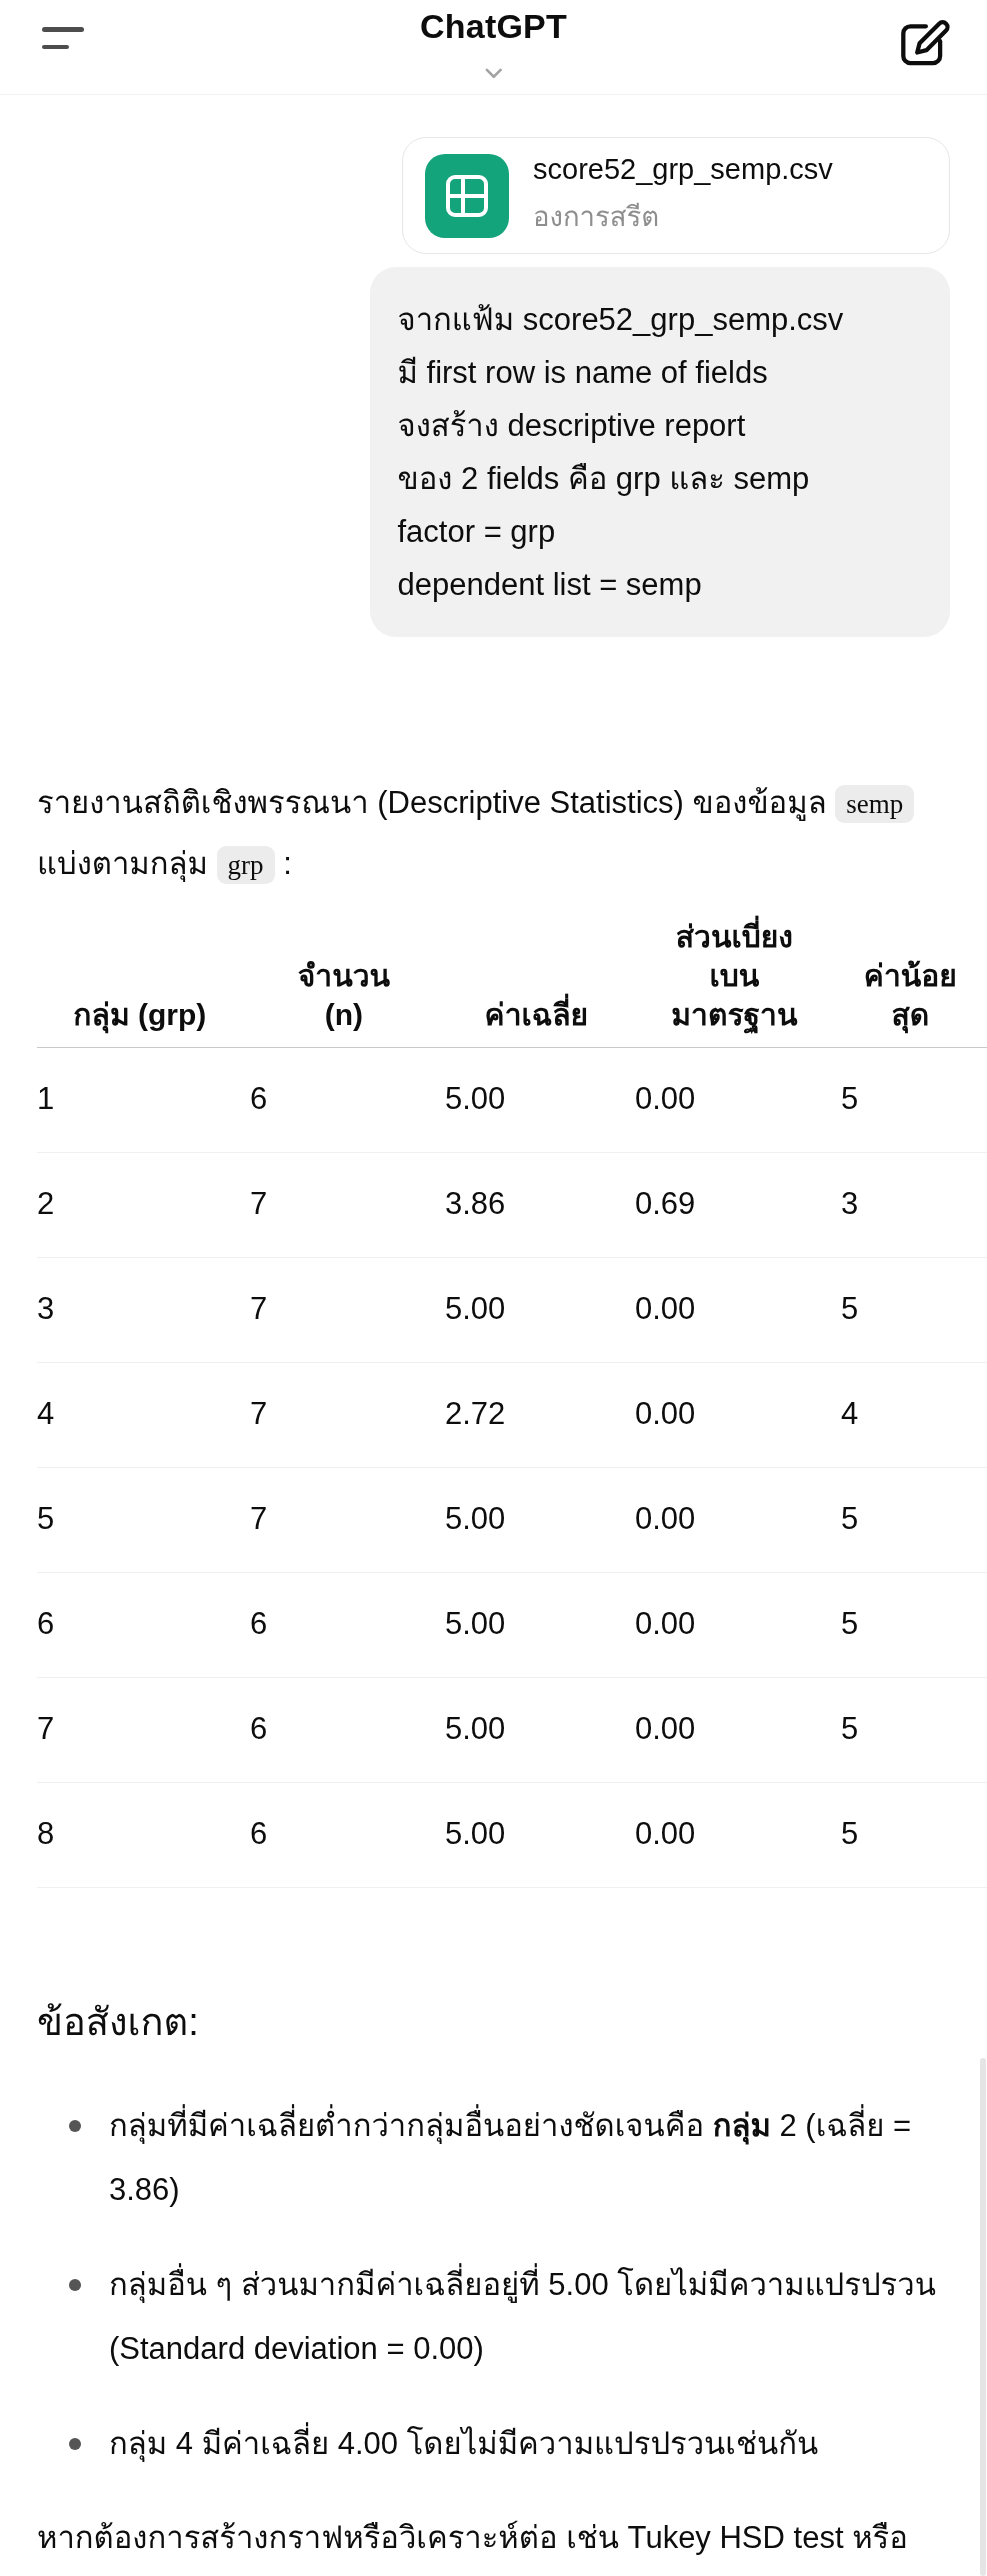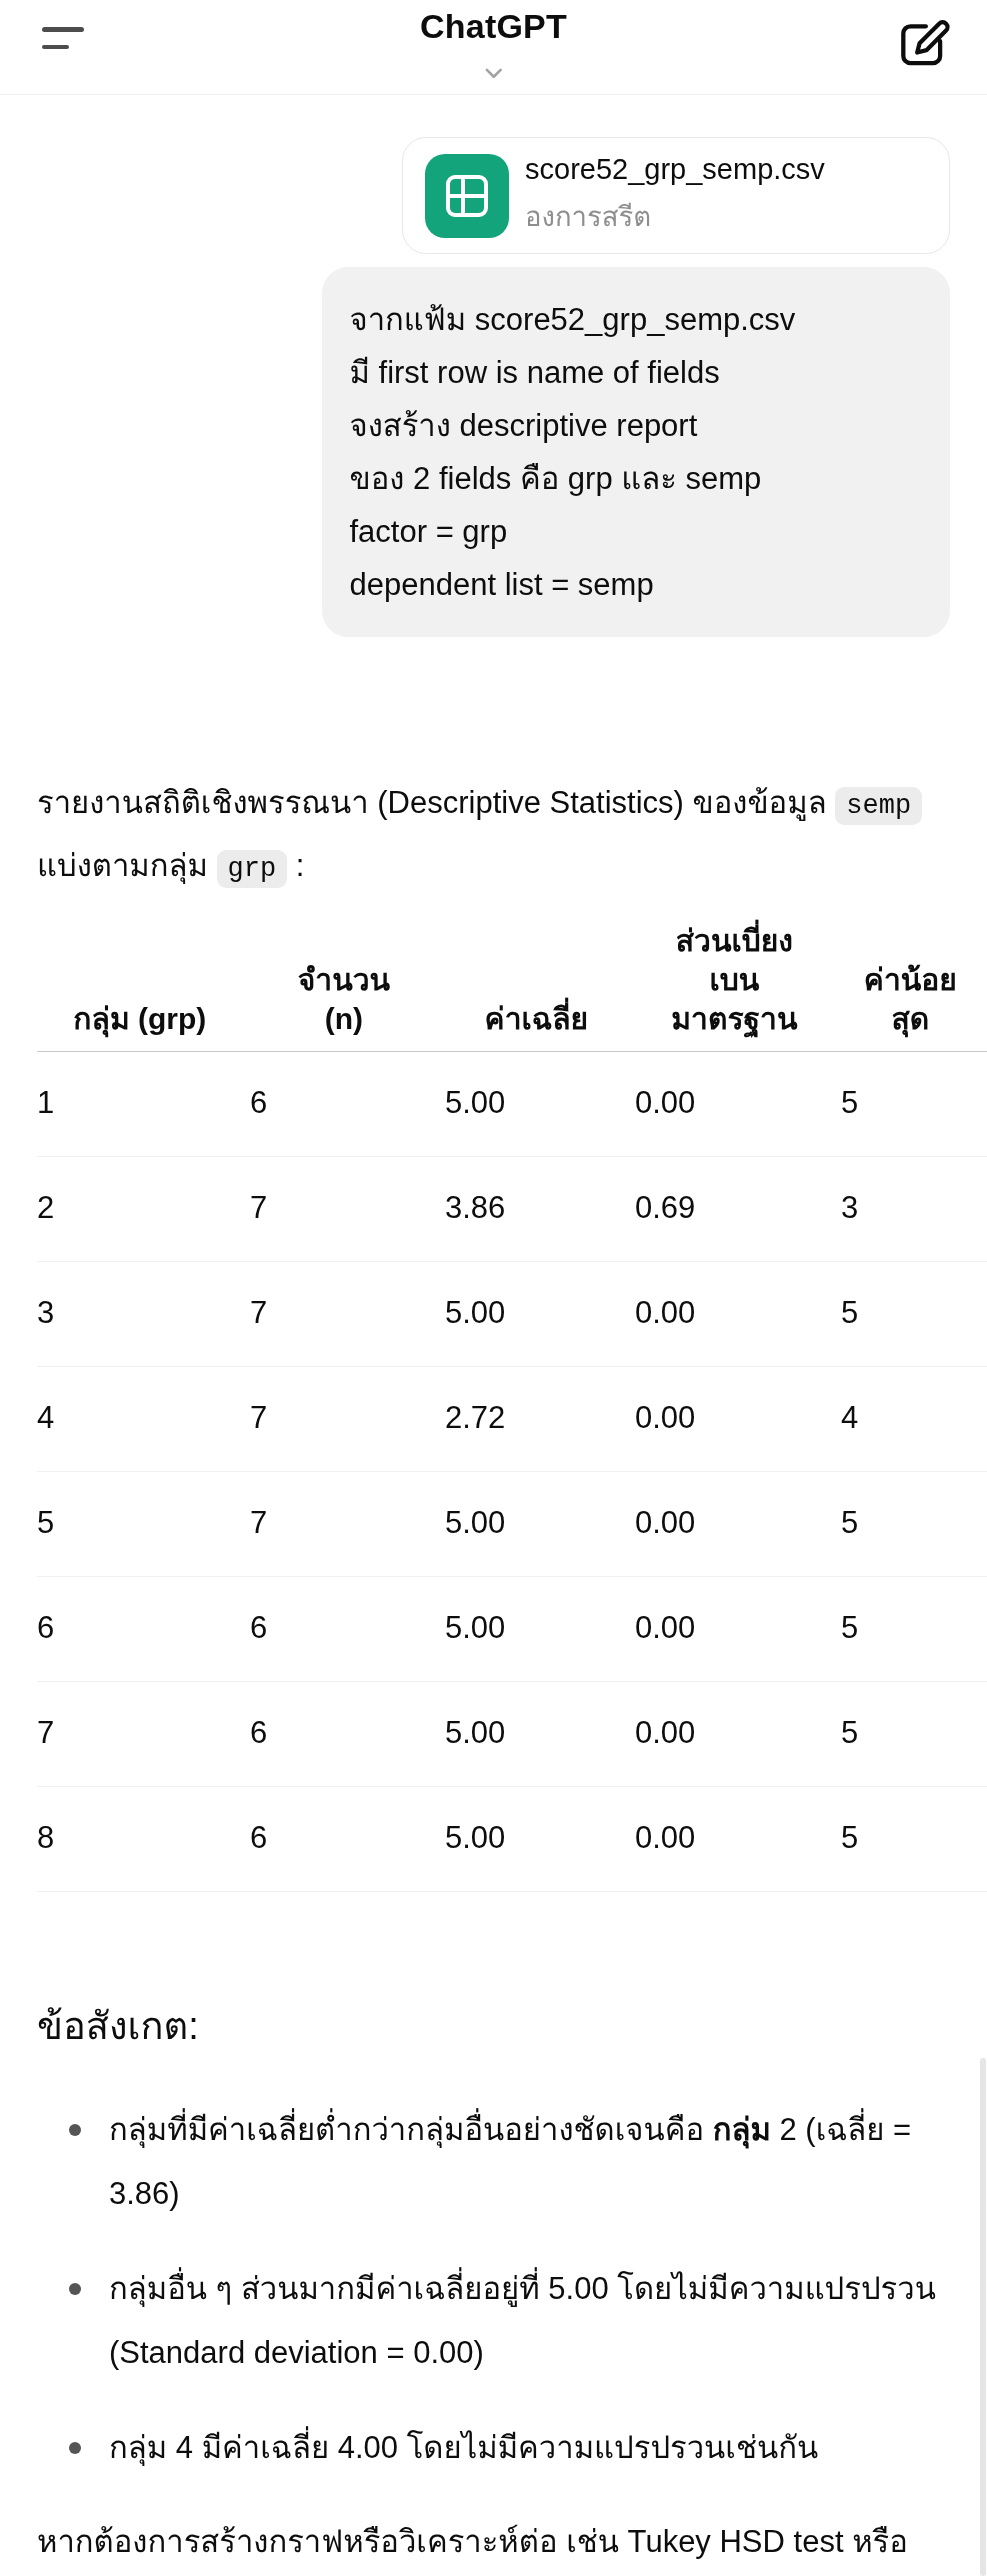--- a/index.html
+++ b/index.html
@@ -16,31 +16,31 @@
   .app-title { font-size:34px; font-weight:600; letter-spacing:0.2px; }
   .chev { width:27.5px; height:27.5px; margin-top:3.7px; }
   .compose-btn { position:absolute; right:35px; top:14.7px; width:57px; height:57px; background:none; border:none; cursor:pointer; }
 
   
   .chat { padding:0 37px; }
 
   
   .file-card { margin:42px 0 0 auto; width:548px; height:117px; background:#fff; border:1.8px solid #e7e7e7; border-radius:24px; display:flex; align-items:center; padding:0 22px; cursor:pointer; }
   .file-icon { width:84px; height:84px; border-radius:20px; flex:0 0 auto; display:flex; align-items:center; justify-content:center; }
-  .file-meta { margin-left:16px; min-width:0; }
+  .file-meta { margin-left:24px; min-width:0; }
   .file-name { font-size:29px; color:#0d0d0d; white-space:nowrap; }
   .file-type { font-size:27.5px; color:#8e8e8e; margin-top:7.3px; }
 
   
-  .bubble { margin:13px 0 0 auto; width:628px; background:#f1f1f1; border-radius:26px; padding:26px 27.5px; }
+  .bubble { margin:13px 0 0 auto; width:580px; background:#f1f1f1; border-radius:26px; padding:26px 27.5px; }
   .bubble-text { font-size:31px; line-height:53px; white-space:pre-line; color:#0d0d0d; }
 
   
   .intro { margin-top:136px; font-size:31px; line-height:59px; }
-  .code-inline { font-family:Liberation Mono, monospace; font-size:27px; background:#ececec; border-radius:9.2px; padding:3.7px 11px; }
+  .code-inline { font-family:Liberation Serif, serif; font-size:27px; background:#ececec; border-radius:9.2px; padding:3.7px 11px; }
 
   table.stats { border-collapse:collapse; margin-top:22px; width:950px; table-layout:fixed; }
   .stats th { text-align:center; vertical-align:bottom; font-weight:700; font-size:30px; line-height:39px; white-space:pre-line; padding:0 7.3px 13px 0; border-bottom:1.8px solid #c9c9c9; }
   .stats td { text-align:left; font-size:31px; padding:33px 7.3px 35px 0; border-bottom:1.8px solid #f0f0f0; }
   .c1{width:213px;} .c2{width:195px;} .c3{width:190px;} .c4{width:206px;} .c5{width:auto;}
 
   .obs-heading { margin-top:103px; font-size:38px; font-weight:400; }
   ul.obs { list-style:none; margin-top:42px; }
   ul.obs li { position:relative; padding-left:72px; font-size:31px; line-height:64px; margin-bottom:31px; }
   ul.obs li::before { content:""; position:absolute; left:32px; top:26px; width:12px; height:12px; border-radius:50%; background:#555; }

